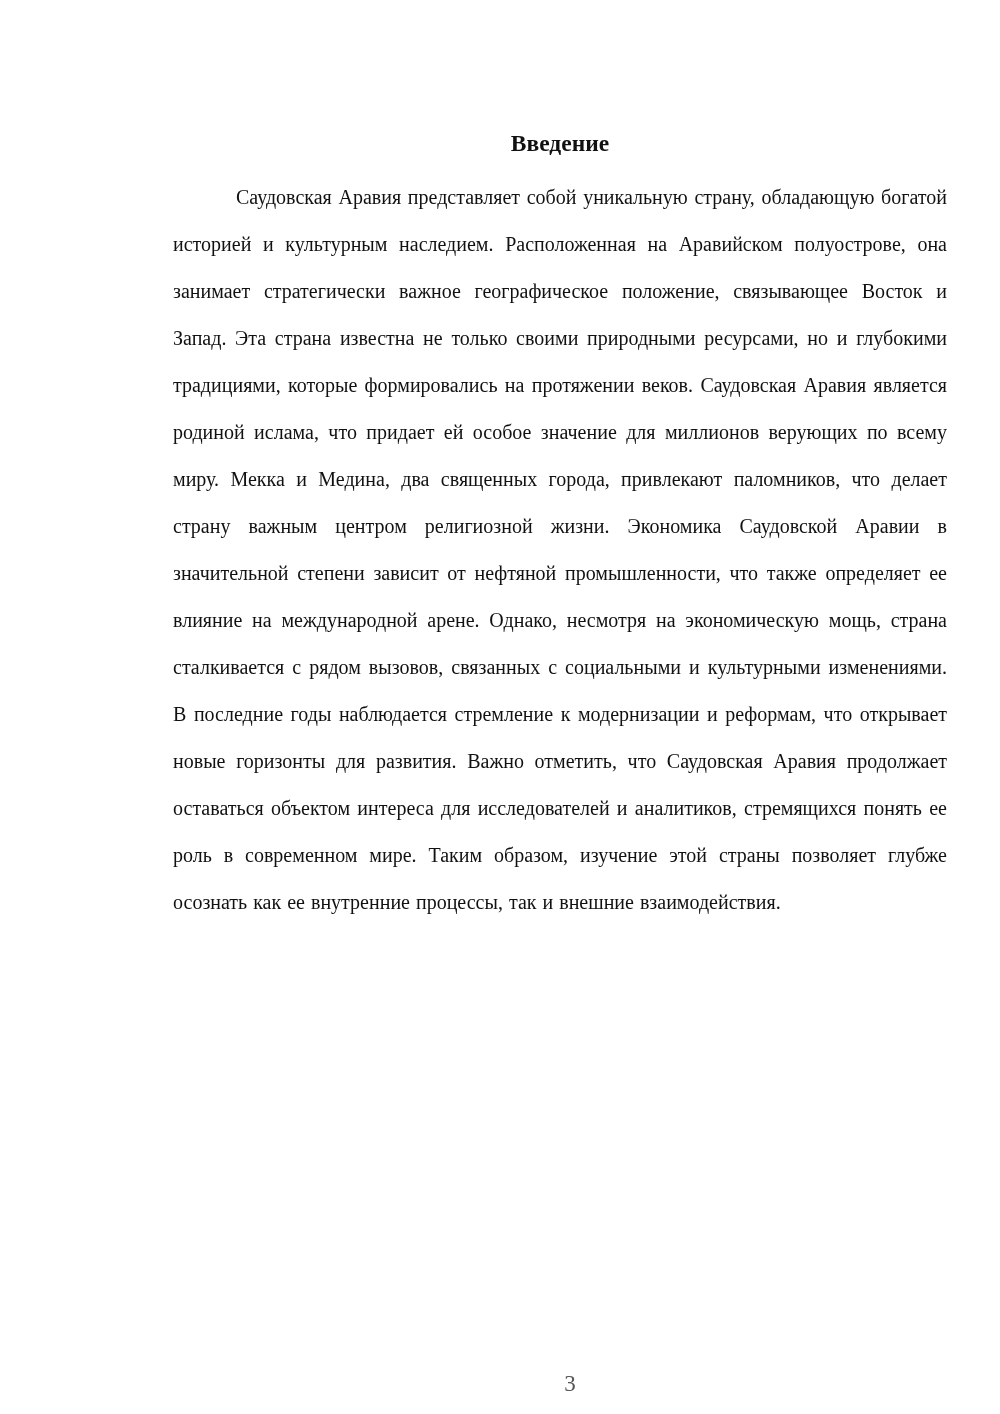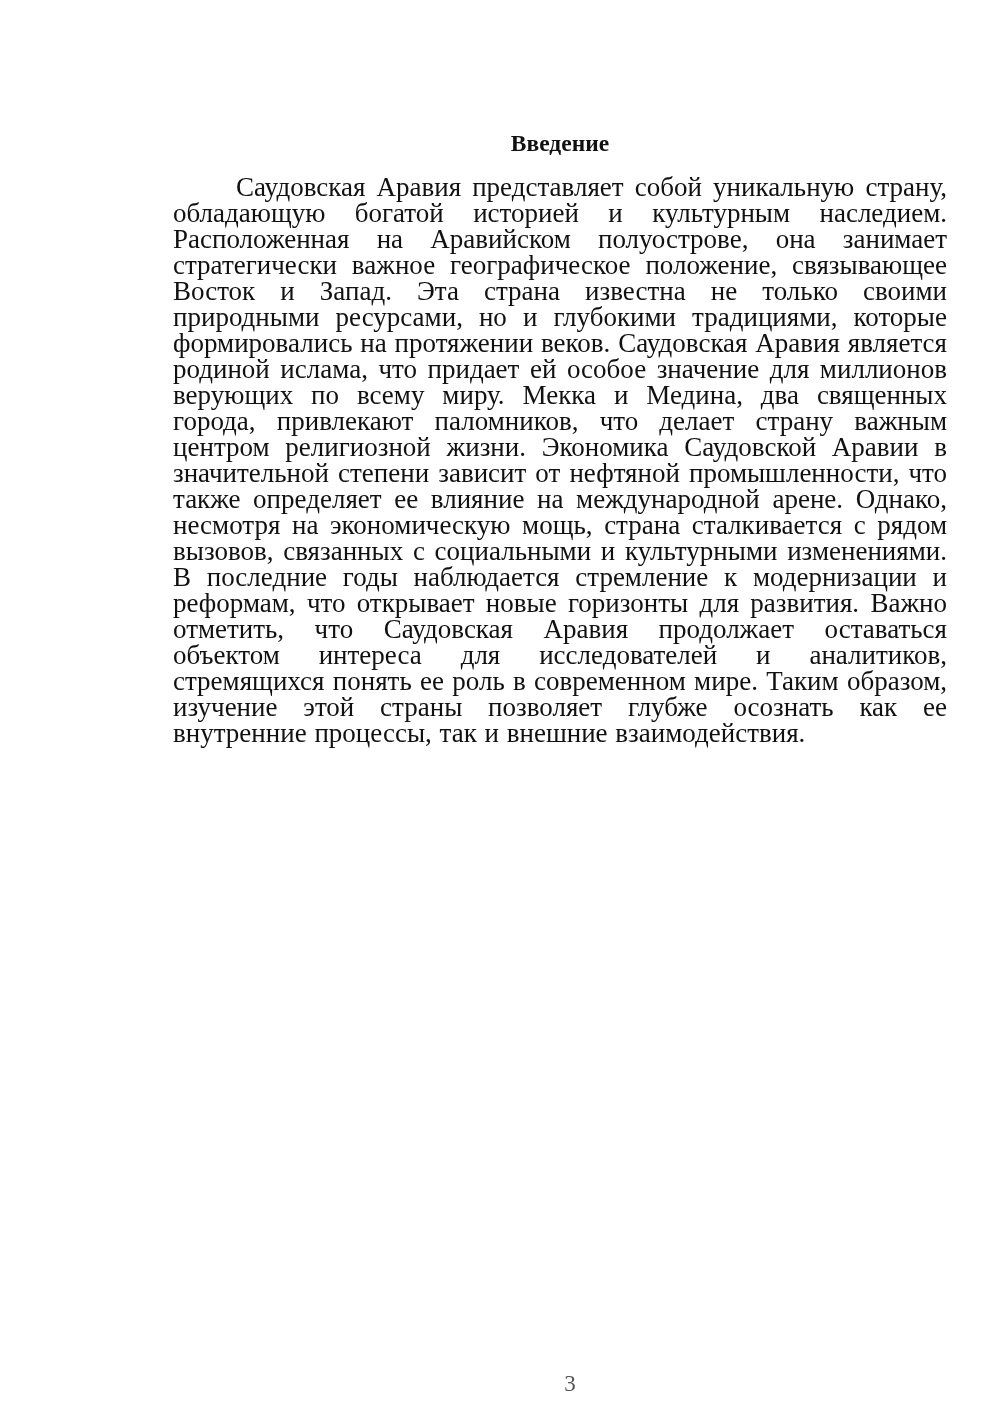--- a/index.html
+++ b/index.html
@@ -26,22 +26,22 @@
   }
   .title {
     font-size: 23.5px;
     line-height: 35.4px;
     font-weight: bold;
     text-align: center;
     margin: 0 0 13px 0;
     color: var(--text);
   }
   .body-text {
-    font-size: 27px;
-    line-height: 26px;
+    font-size: 20px;
+    line-height: 47px;
     text-align: justify;
     text-justify: inter-word;
     text-indent: 63px;
     word-spacing: 1px;
     color: var(--text);
     hyphens: none;
   }
   .page-number {
     position: absolute;
     top: 1326px;

